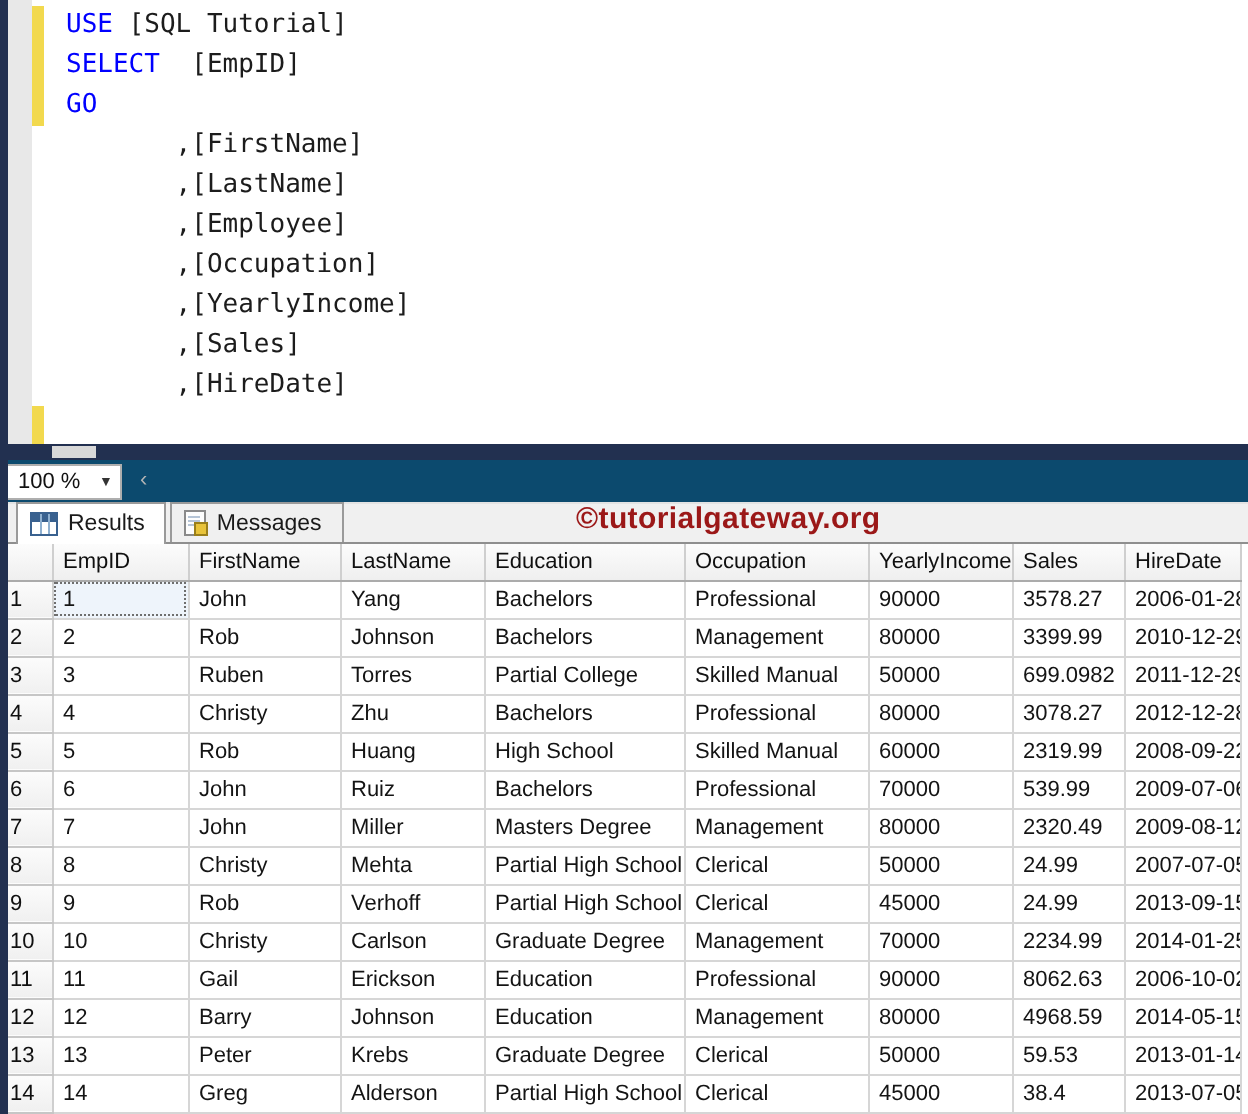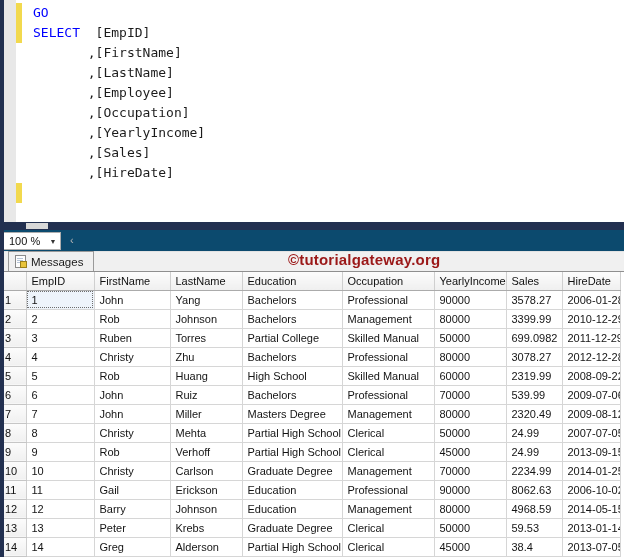--- a/index.html
+++ b/index.html
@@ -81,25 +81,29 @@
 <body>
 
 <div class="screen">
   <div class="left-rail"></div>
 
   <div class="editor">
     <div class="gutter-band"></div>
     <div id="code-lines">
         <div class="code-line changed">
           <span class="changebar"></span>
+          <span class="code-text"><span class="kw">USE</span><span> [SQL Tutorial]</span></span>
+        </div>
+        <div class="code-line changed">
+          <span class="changebar"></span>
+          <span class="code-text"><span class="kw">SELECT</span><span>  [EmpID]</span></span>
+        </div>
+        <div class="code-line changed">
+          <span class="changebar"></span>
           <span class="code-text"><span class="kw">GO</span></span>
-        </div>
-        <div class="code-line changed">
-          <span class="changebar"></span>
-          <span class="code-text"><span class="kw">SELECT</span><span>  [EmpID]</span></span>
         </div>
         <div class="code-line">
           <span class="changebar"></span>
           <span class="code-text"><span>       ,[FirstName]</span></span>
         </div>
         <div class="code-line">
           <span class="changebar"></span>
           <span class="code-text"><span>       ,[LastName]</span></span>
         </div>
         <div class="code-line">
@@ -136,20 +140,24 @@
     <div class="zoom-combo">
       <span class="zc-label">100 %</span>
       <span class="zc-arrow">▼</span>
     </div>
     <span class="hscroll-left">‹</span>
   </div>
 
   <div class="watermark">©tutorialgateway.org</div>
 
   <div class="tabbar">
+    <div class="tab active">
+      <span class="icon-grid"></span>
+      <span>Results</span>
+    </div>
     <div class="tab">
       <span class="icon-page"></span>
       <span>Messages</span>
     </div>
   </div>
 
   <div class="grid-wrap">
     <table class="grid">
       <colgroup id="grid-cols">
           <col style="width: 26px;">

